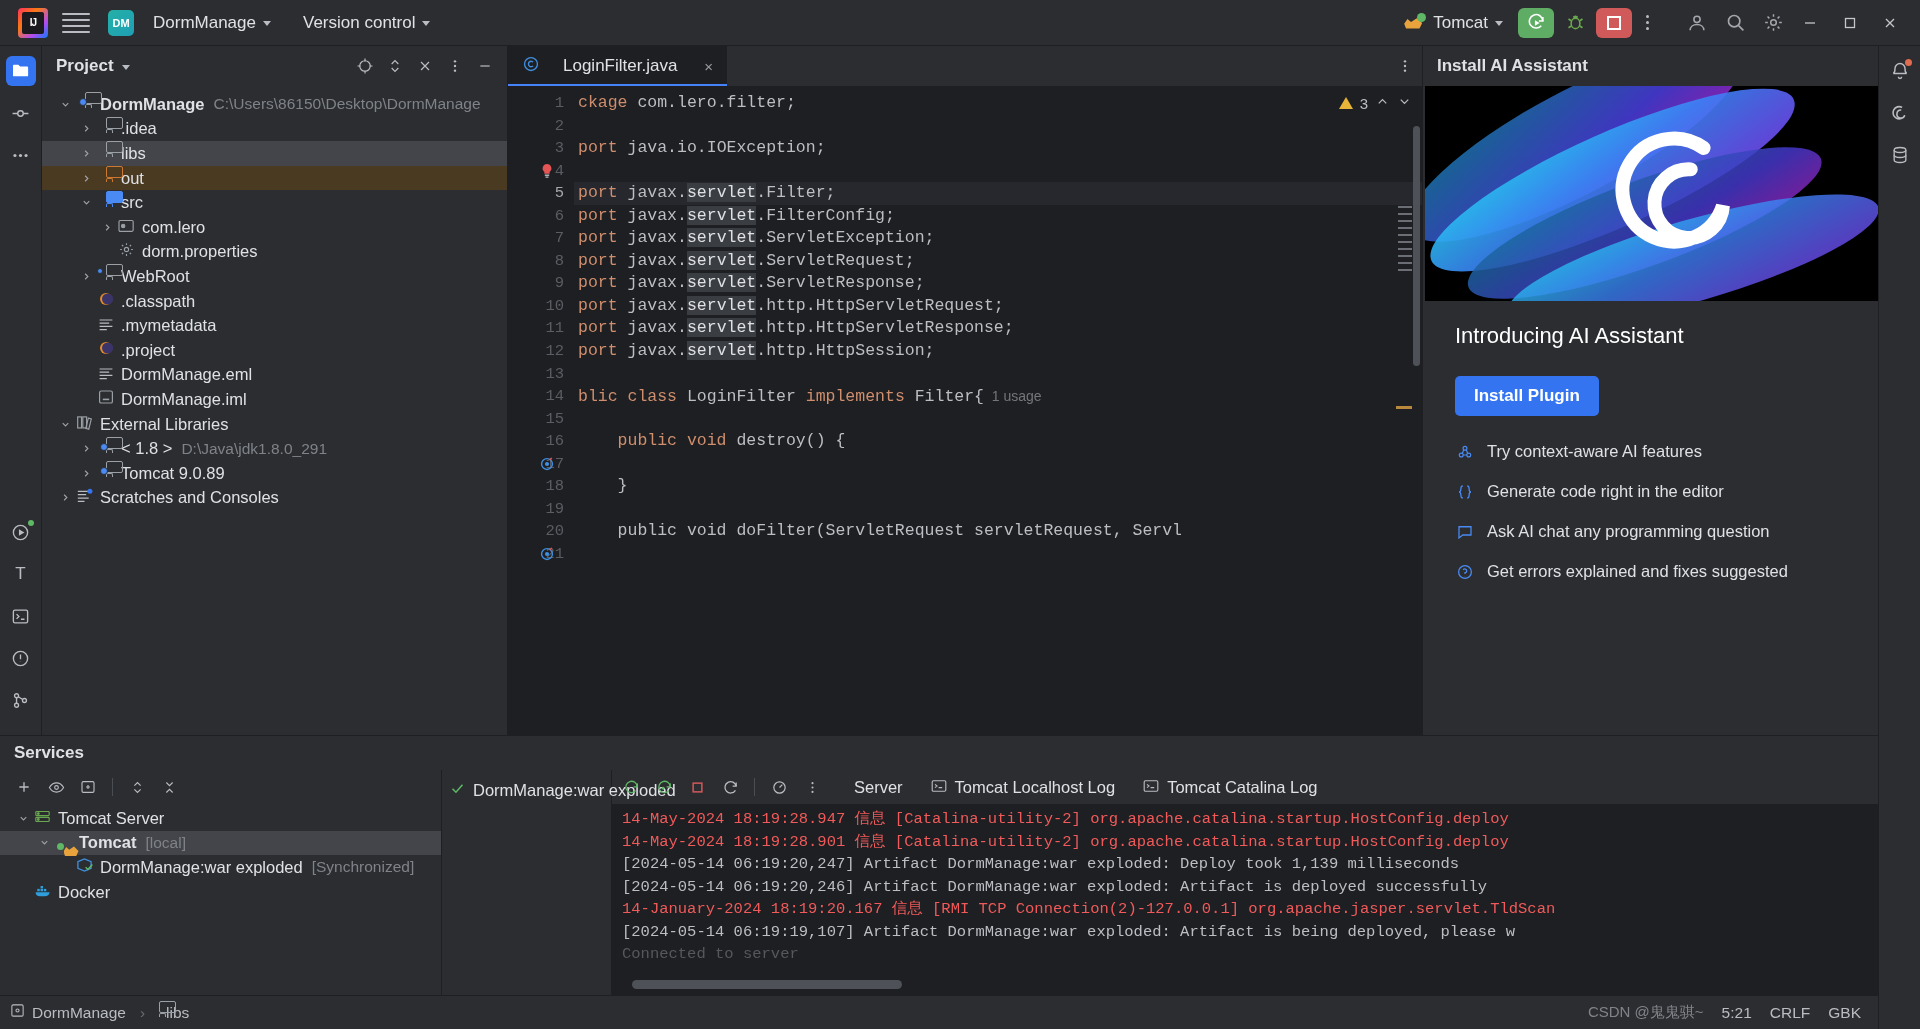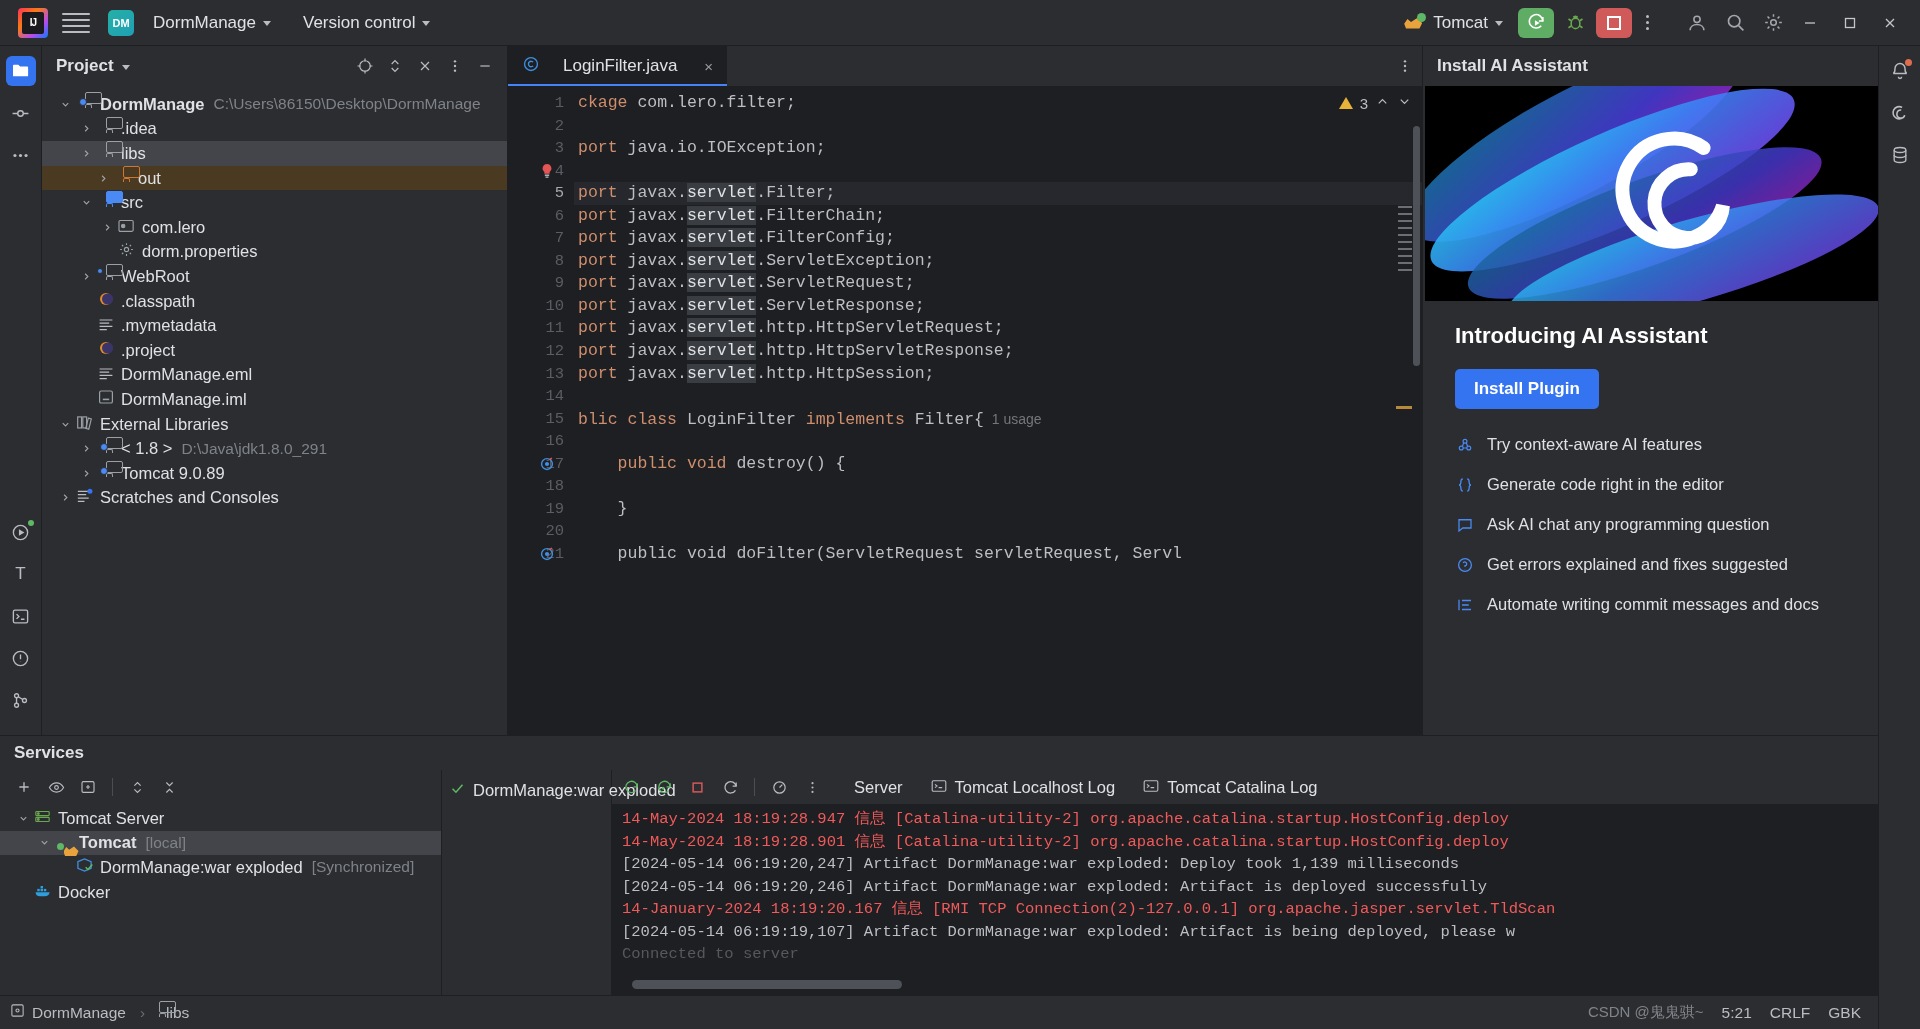--- a/index.html
+++ b/index.html
@@ -104,21 +104,21 @@
   .wtri { width:0;height:0;border-left:7px solid transparent;border-right:7px solid transparent;border-bottom:12px solid #e8b339;position:relative;}
   .scrollbar-v { position:absolute; right:2px; top:40px; width:7px; height:240px; background:#4e5157; border-radius:4px;}
   .marks { position:absolute; right:10px; top:120px; width:14px; }
   .marks i { display:block; height:2px; background:#6b6e74; margin-bottom:5px;}
 
   
   .ai { width:498px; flex:0 0 498px; background:#2b2d30; border-left:1px solid #1e1f22; display:flex;flex-direction:column;}
   .ai-head { height:40px; display:flex;align-items:center;padding:0 14px; font-weight:bold; font-size:17px;}
   .ai-hero { height:215px; margin:0 2px; background:#000; position:relative; overflow:hidden; }
   .ai-body { padding:22px 32px 0 32px; }
-  .ai-title { font-size:22px; font-weight:bold; color:#fff; margin-bottom:20px;}
+  .ai-title { font-size:22px; font-weight:normal; color:#fff; margin-bottom:27px;}
   .ai-btn { display:inline-block; background:#3574f0; color:#fff; font-weight:bold; font-size:17px; padding:10px 19px; border-radius:5px; cursor:pointer; border:none;}
   .ai-list { margin-top:26px; }
   .ai-li { display:flex; align-items:center; gap:13px; margin-bottom:21px; font-size:16.5px; color:#dfe1e5;}
   .ai-li .aic { width:19px; flex:0 0 19px; display:flex;align-items:center;justify-content:center; color:#4a8af4;}
 
   
   .services { height:260px; flex:0 0 260px; background:#2b2d30; border-top:1px solid #1e1f22; display:flex; flex-direction:column;}
   .sv-head { height:34px; display:flex; align-items:center; padding-left:14px; font-weight:bold; font-size:17px; color:#dfe1e5;}
   .sv-main { flex:1 1 auto; display:flex; min-height:0; }
   .sv-left { width:442px; flex:0 0 442px; display:flex; flex-direction:column; border-right:1px solid #1e1f22;}
@@ -368,21 +368,21 @@
             <span class="arrow">
               <svg width="11" height="11" viewBox="0 0 24 24" fill="none" stroke="#a0a3a8" stroke-width="2.4">
                 <path d="M9 6l6 6-6 6"></path>
               </svg>
             </span>
             <span class="ic">
               <span><span class="folder"><i></i><b></b></span></span>
             </span>
             <span class="lbl">libs</span>
           </div>
-          <div class="row sel-out" style="padding-left: 52px;">
+          <div class="row sel-out" style="padding-left: 35px;">
             <span class="arrow">
               <svg width="11" height="11" viewBox="0 0 24 24" fill="none" stroke="#a0a3a8" stroke-width="2.4">
                 <path d="M9 6l6 6-6 6"></path>
               </svg>
             </span>
             <span class="ic">
               <span><span class="folder orange"><i></i><b></b></span></span>
             </span>
             <span class="lbl">out</span>
           </div>
@@ -592,21 +592,20 @@
                   <circle cx="8" cy="8" r="2.4" fill="#3f8fe0"></circle>
                   <path d="M11 3.5l2.5-2.5" stroke="#e45656" stroke-width="1.6"></path>
                 </svg></span></div>
           </div>
         <div class="code" id="code">
             <div class="cl"><span class="kw">ckage</span><span class="pl"> com.lero.filter;</span></div>
             <div class="cl"></div>
             <div class="cl"><span class="kw">port</span><span class="pl"> java.io.IOException;</span></div>
             <div class="cl"></div>
             <div class="cl cur"><span class="kw">port</span><span class="pl"> javax.</span><span class="hl">servlet</span><span class="pl">.Filter;</span></div>
-            <div class="cl"><span class="kw">port</span><span class="pl"> javax.</span><span class="hl">servlet</span><span class="pl">.FilterChain;</span></div>
             <div class="cl"><span class="kw">port</span><span class="pl"> javax.</span><span class="hl">servlet</span><span class="pl">.FilterConfig;</span></div>
             <div class="cl"><span class="kw">port</span><span class="pl"> javax.</span><span class="hl">servlet</span><span class="pl">.ServletException;</span></div>
             <div class="cl"><span class="kw">port</span><span class="pl"> javax.</span><span class="hl">servlet</span><span class="pl">.ServletRequest;</span></div>
             <div class="cl"><span class="kw">port</span><span class="pl"> javax.</span><span class="hl">servlet</span><span class="pl">.ServletResponse;</span></div>
             <div class="cl"><span class="kw">port</span><span class="pl"> javax.</span><span class="hl">servlet</span><span class="pl">.http.HttpServletRequest;</span></div>
             <div class="cl"><span class="kw">port</span><span class="pl"> javax.</span><span class="hl">servlet</span><span class="pl">.http.HttpServletResponse;</span></div>
             <div class="cl"><span class="kw">port</span><span class="pl"> javax.</span><span class="hl">servlet</span><span class="pl">.http.HttpSession;</span></div>
             <div class="cl"></div>
             <div class="cl"><span class="kw">blic </span><span class="kw">class </span><span class="pl">LoginFilter </span><span class="kw">implements </span><span class="pl">Filter{</span><span class="usage">  1 usage</span></div>
             <div class="cl"></div>
@@ -702,28 +701,20 @@
               <span>Ask AI chat any programming question</span>
             </div>
             <div class="ai-li">
               <span class="aic">
                 <svg width="18" height="18" viewBox="0 0 24 24" fill="none" stroke="#4a8af4" stroke-width="1.7">
                   <circle cx="12" cy="12" r="8.5"></circle>
                   <path d="M9.6 9.4A2.5 2.5 0 1 1 12 13v1.6M12 17.3v.2"></path>
                 </svg>
               </span>
               <span>Get errors explained and fixes suggested</span>
-            </div>
-            <div class="ai-li">
-              <span class="aic">
-                <svg width="18" height="18" viewBox="0 0 24 24" fill="none" stroke="#4a8af4" stroke-width="1.7">
-                  <path d="M4 5v14M8 6h12M8 12h9M8 18h12"></path>
-                </svg>
-              </span>
-              <span>Automate writing commit messages and docs</span>
             </div>
           </div>
       </div>
     </div>
 
     <div class="rail-r">
       <div class="r-ico" style="position:relative;">
         <svg width="20" height="20" viewBox="0 0 24 24" fill="none" stroke="#b9bcc2" stroke-width="1.7">
             <path d="M6 9a6 6 0 0 1 12 0c0 5 2 6 2 6H4s2-1 2-6z"></path>
             <path d="M10 19a2 2 0 0 0 4 0"></path>

